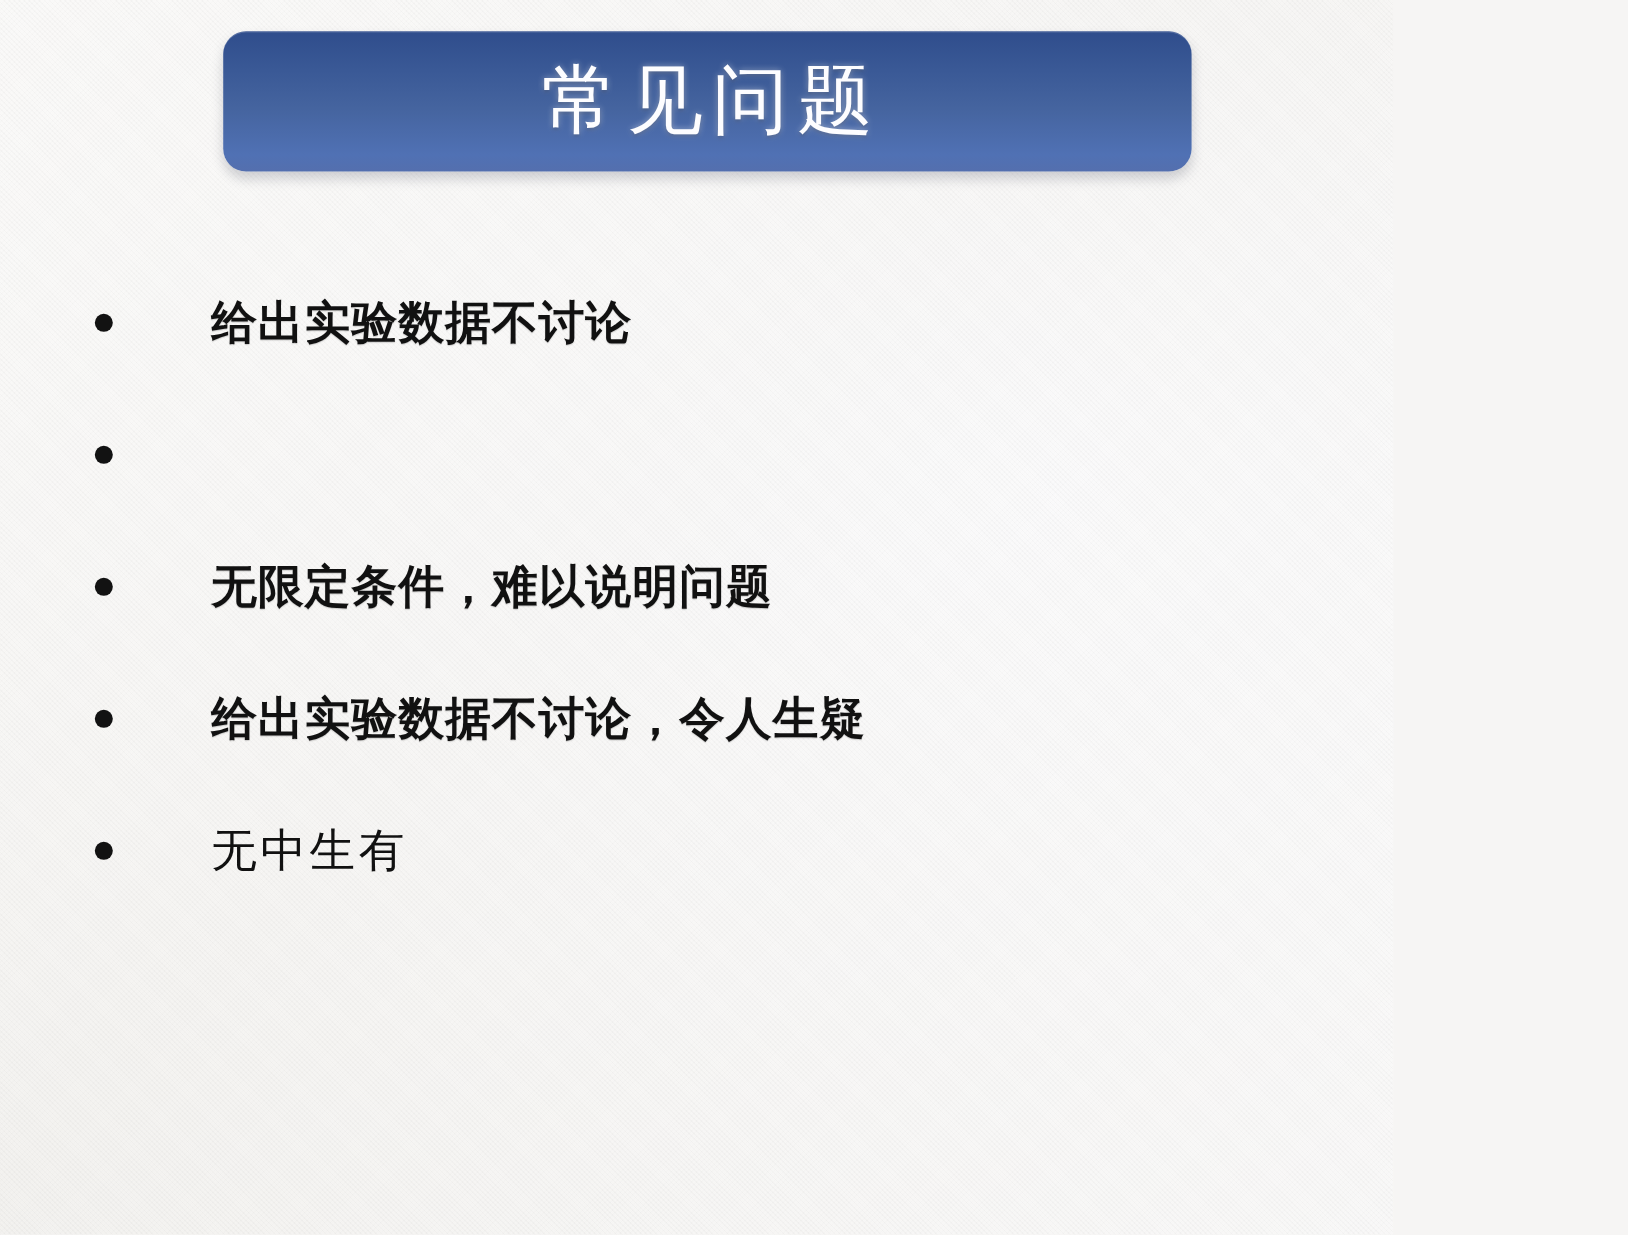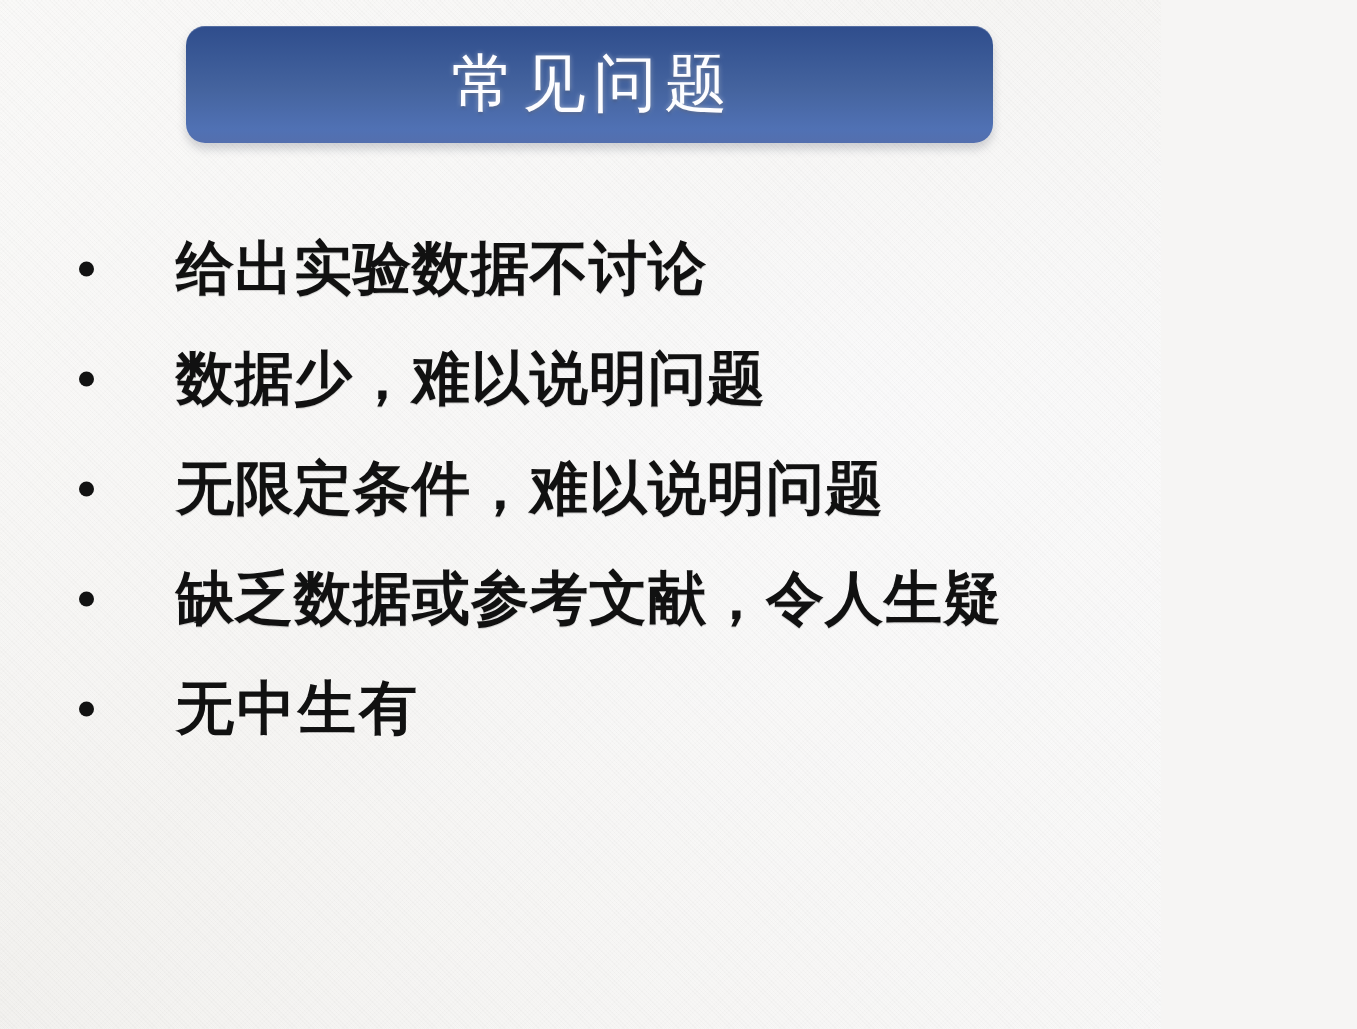--- a/index.html
+++ b/index.html
@@ -94,29 +94,29 @@
     border-radius: 50%;
     background: #121212;
   }
   .bullet-text {
     position: absolute;
     left: 176px;
     top: 50%;
     transform: translateY(-50%);
     color: #111111;
     font-family: "DejaVu Sans", "Liberation Sans", sans-serif;
-    font-size: 58px;
+    font-size: 38px;
     line-height: 1.06;
     font-weight: 700;
     letter-spacing: 1px;
     white-space: nowrap;
     text-shadow: 0 1px 1px rgba(0,0,0,0.18);
   }
   .bullet-text.light {
-    font-weight: 700;
+    font-weight: 400;
     letter-spacing: 3px;
     text-shadow: none;
   }
 </style>
 </head>
 <body>
 
 <div class="slide">
 
   <div class="title-plaque">
@@ -126,31 +126,30 @@
   <ul class="bullet-list">
 
     <li class="bullet-item">
       <span class="bullet-marker"></span>
       <span class="bullet-text">给出实验数据不讨论</span>
     </li>
 
 
     <li class="bullet-item">
       <span class="bullet-marker"></span>
-      <span class="bullet-text">数据少，难以说明问题</span>
     </li>
 
     <li class="bullet-item">
       <span class="bullet-marker"></span>
       <span class="bullet-text">无限定条件，难以说明问题</span>
     </li>
 
     <li class="bullet-item">
       <span class="bullet-marker"></span>
-      <span class="bullet-text">缺乏数据或参考文献，令人生疑</span>
+      <span class="bullet-text">给出实验数据不讨论，令人生疑</span>
     </li>
 
 
     <li class="bullet-item">
       <span class="bullet-marker"></span>
       <span class="bullet-text light">无中生有</span>
     </li>
 
   </ul>
 </div>

